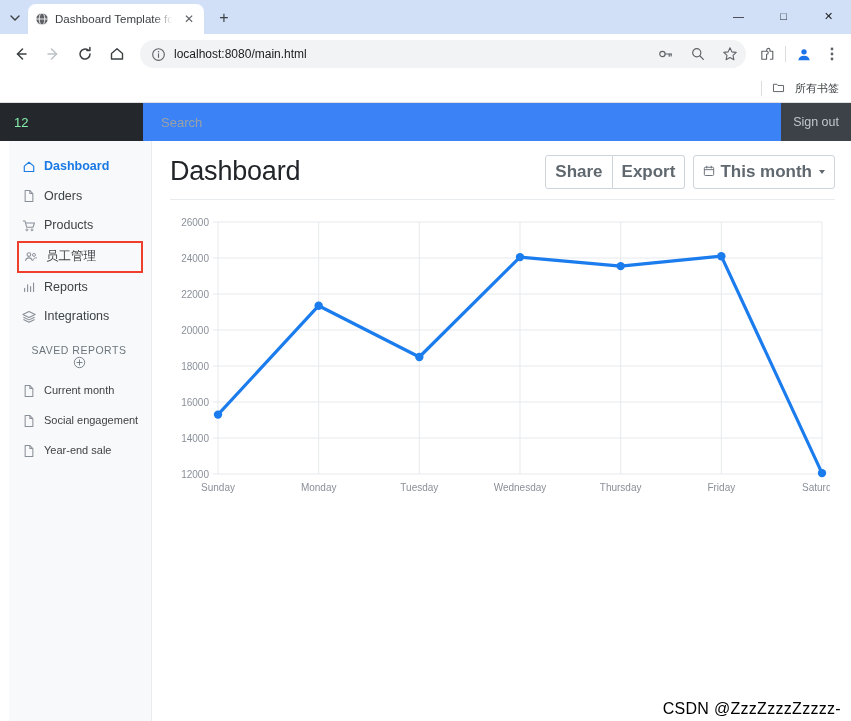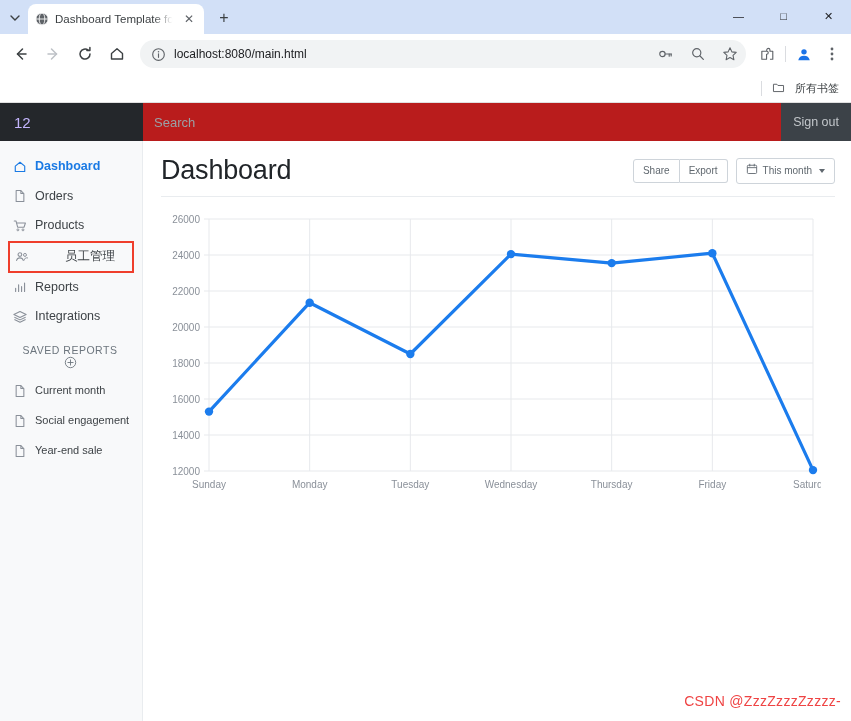--- a/index.html
+++ b/index.html
@@ -143,44 +143,44 @@
   .app-navbar {
     height: 38px; flex: 0 0 38px;
     display: flex;
     background: #4d545b;
   }
   .brand {
     width: 143px; flex: 0 0 143px;
     background: #24272b;
     display: flex; align-items: center;
     padding-left: 14px;
-    color: #c4b5fd;
-    font-size: 15px;
+    color: #86efac;
+    font-size: 13px;
   }
   .navbar-search {
     flex: 1;
-    background: #b91c1c;
+    background: #3b82f6;
     display: flex; align-items: center;
-    padding-left: 11px;
+    padding-left: 18px;
   }
   .navbar-search-input {
     background: transparent; border: none; outline: none;
     color: #ffffff; font-size: 13px;
     font-family: "Liberation Sans", sans-serif;
     width: 100%;
   }
   .navbar-search-input::placeholder { color: #9aa0a6; }
   .signout {
     background: #3c4248;
     display: flex; align-items: center;
     padding: 18px 12px;
     color: #c3c7cb; font-size: 12.5px;
   }
 
-  .app-body { flex: 1; display: flex; overflow: hidden; }
+  .app-body { flex: 1; display: flex; overflow: hidden; padding-left: 9px; }
 
   .sidebar {
     width: 143px; flex: 0 0 143px;
     background: #f8f9fa;
     border-right: 1px solid #e9ecef;
     padding-top: 11px;
     overflow: hidden;
   }
   .nav-item {
     display: flex; align-items: center;
@@ -195,21 +195,21 @@
     width: 15px; height: 15px; flex: 0 0 15px;
     display: flex; align-items: center; justify-content: center;
     color: #8a9099;
   }
   .nav-item.active .ico { color: #1a7ae4; }
   .nav-item.highlighted {
     margin: 0 8px 0 8px;
     padding: 6px 4px;
     border: 2px solid #ef3e2c;
   }
-  .nav-item.highlighted .label { color: #3e4347; margin-left: 28px; }
+  .nav-item.highlighted .label { color: #3e4347; }
 
   .saved-header {
     display: flex; align-items: center; justify-content: space-between;
     padding: 12px 14px 6px 12px;
     font-size: 10.5px;
     letter-spacing: 0.5px;
     color: #6c757d;
     text-transform: uppercase;
     flex-direction: column;
   }
@@ -251,24 +251,25 @@
     color: #212529;
     font-weight: normal;
     letter-spacing: -0.2px;
   }
   .header-actions { display: flex; align-items: center; gap: 8px; }
   .btn-group { display: flex; }
   .btn {
     border: 1px solid #ced4da;
     background: #ffffff;
     color: #60686f;
-    font-size: 10px;
+    font-size: 17px;
     padding: 4px 9px;
     font-family: "Liberation Sans", sans-serif;
     line-height: 1.4;
+    font-weight: bold;
   }
   .btn-group .btn:first-child { border-radius: 3px 0 0 3px; }
   .btn-group .btn:last-child { border-radius: 0 3px 3px 0; border-left: none; }
   .btn-date {
     border-radius: 3px;
     display: flex; align-items: center; gap: 5px;
     padding: 4px 9px;
   }
   .caret {
     width: 0; height: 0;
@@ -276,23 +277,23 @@
     border-right: 3.5px solid transparent;
     border-top: 4px solid #60686f;
     margin-left: 2px;
   }
 
   .chart-wrap { padding-top: 12px; }
   .chart-svg { display: block; }
 
   .watermark {
     position: absolute;
-    right: 10px; bottom: 12px;
-    font-size: 14px;
-    color: #ef4444;
+    right: 10px; bottom: 3px;
+    font-size: 16px;
+    color: #000000;
     letter-spacing: 0.3px;
     white-space: nowrap;
   }
 </style>
 </head>
 <body>
 
 <div class="browser">
 
   <div class="tabstrip">

